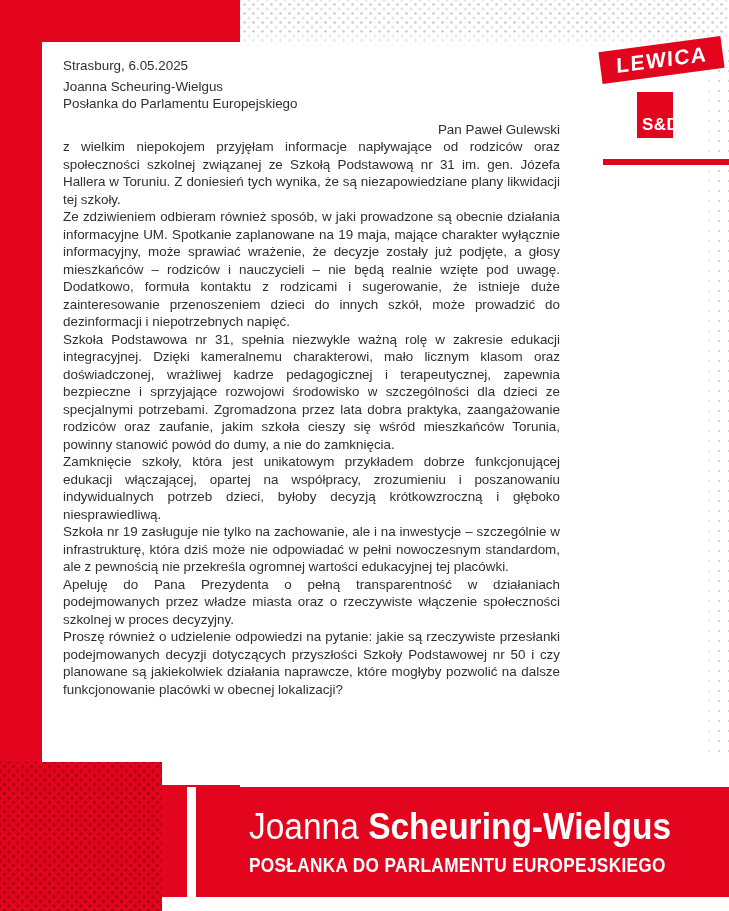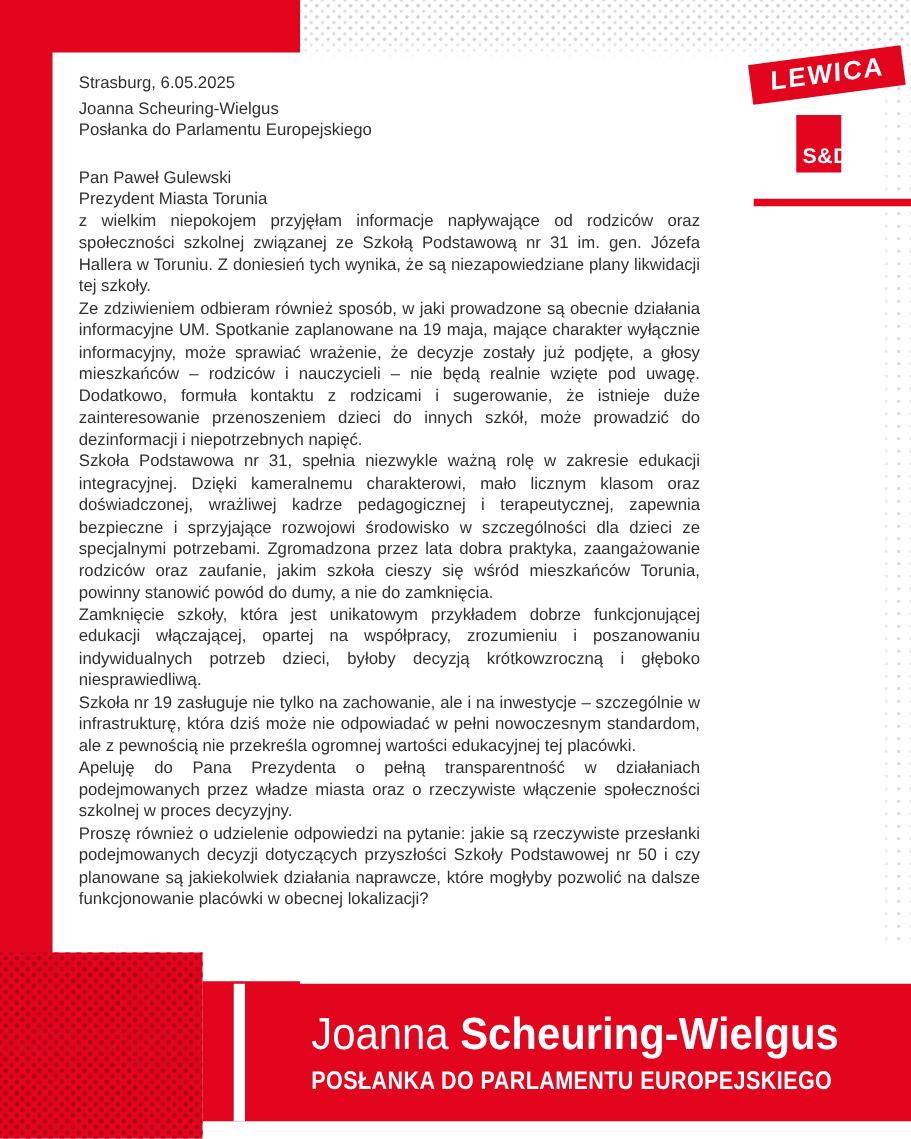--- a/index.html
+++ b/index.html
@@ -36,21 +36,21 @@
   .logo-rule{position:absolute;left:603px;top:159px;width:126px;height:6px;background:#e2051d;}
   
   .letter{
     position:absolute;left:63px;top:57px;width:497px;
     color:#303030;font-size:13.4px;line-height:17.5px;
   }
   .letter p{margin:0;}
   .p-just{text-align:justify;}
   .date{text-align:left;}
   .sender{margin-top:3px;}
-  .recipient{margin-top:20px;}
+  .recipient{margin-top:8px;text-align:right;}
   .salutation{margin-top:29px;}
   .gap{margin-top:9px;}
   
   .footer-dots{
     position:absolute;left:0;top:762px;width:162px;height:149px;background-color:#e2051d;
     background-image:radial-gradient(circle,#b00417 1.7px,transparent 2.1px),
                      radial-gradient(circle,#b00417 1.7px,transparent 2.1px);
     background-size:9px 9px;background-position:0 0,4.5px 4.5px;
   }
   .footer-connector{position:absolute;left:162px;top:785px;width:78px;height:112px;background:#e2051d;}
@@ -87,21 +87,20 @@
 <div class="logo-rule"></div>
 
 <div class="letter">
   <p class="date">Strasburg, 6.05.2025</p>
   <div class="sender">
     <p>Joanna Scheuring-Wielgus</p>
     <p>Posłanka do Parlamentu Europejskiego</p>
   </div>
   <div class="recipient">
     <p>Pan Paweł Gulewski</p>
-    <p>Prezydent Miasta Torunia</p>
   </div>
   <p class="p-just gap">z wielkim niepokojem przyjęłam informacje napływające od rodziców oraz społeczności szkolnej związanej ze Szkołą Podstawową nr 31 im. gen. Józefa Hallera w Toruniu. Z doniesień tych wynika, że są niezapowiedziane plany likwidacji tej szkoły.</p>
   <p class="p-just gap">Ze zdziwieniem odbieram również sposób, w jaki prowadzone są obecnie działania informacyjne UM. Spotkanie zaplanowane na 19 maja, mające charakter wyłącznie informacyjny, może sprawiać wrażenie, że decyzje zostały już podjęte, a głosy mieszkańców – rodziców i nauczycieli – nie będą realnie wzięte pod uwagę. Dodatkowo, formuła kontaktu z rodzicami i sugerowanie, że istnieje duże zainteresowanie przenoszeniem dzieci do innych szkół, może prowadzić do dezinformacji i niepotrzebnych napięć.</p>
   <p class="p-just gap">Szkoła Podstawowa nr 31, spełnia niezwykle ważną rolę w zakresie edukacji integracyjnej. Dzięki kameralnemu charakterowi, mało licznym klasom oraz doświadczonej, wrażliwej kadrze pedagogicznej i terapeutycznej, zapewnia bezpieczne i sprzyjające rozwojowi środowisko w szczególności dla dzieci ze specjalnymi potrzebami. Zgromadzona przez lata dobra praktyka, zaangażowanie rodziców oraz zaufanie, jakim szkoła cieszy się wśród mieszkańców Torunia, powinny stanowić powód do dumy, a nie do zamknięcia.</p>
   <p class="p-just gap">Zamknięcie szkoły, która jest unikatowym przykładem dobrze funkcjonującej edukacji włączającej, opartej na współpracy, zrozumieniu i poszanowaniu indywidualnych potrzeb dzieci, byłoby decyzją krótkowzroczną i głęboko niesprawiedliwą.</p>
   <p class="p-just gap">Szkoła nr 19 zasługuje nie tylko na zachowanie, ale i na inwestycje – szczególnie w infrastrukturę, która dziś może nie odpowiadać w pełni nowoczesnym standardom, ale z pewnością nie przekreśla ogromnej wartości edukacyjnej tej placówki.</p>
   <p class="p-just gap">Apeluję do Pana Prezydenta o pełną transparentność w działaniach podejmowanych przez władze miasta oraz o rzeczywiste włączenie społeczności szkolnej w proces decyzyjny.</p>
   <p class="p-just gap">Proszę również o udzielenie odpowiedzi na pytanie: jakie są rzeczywiste przesłanki podejmowanych decyzji dotyczących przyszłości Szkoły Podstawowej nr 50 i czy planowane są jakiekolwiek działania naprawcze, które mogłyby pozwolić na dalsze funkcjonowanie placówki w obecnej lokalizacji?</p>
 </div>
 

